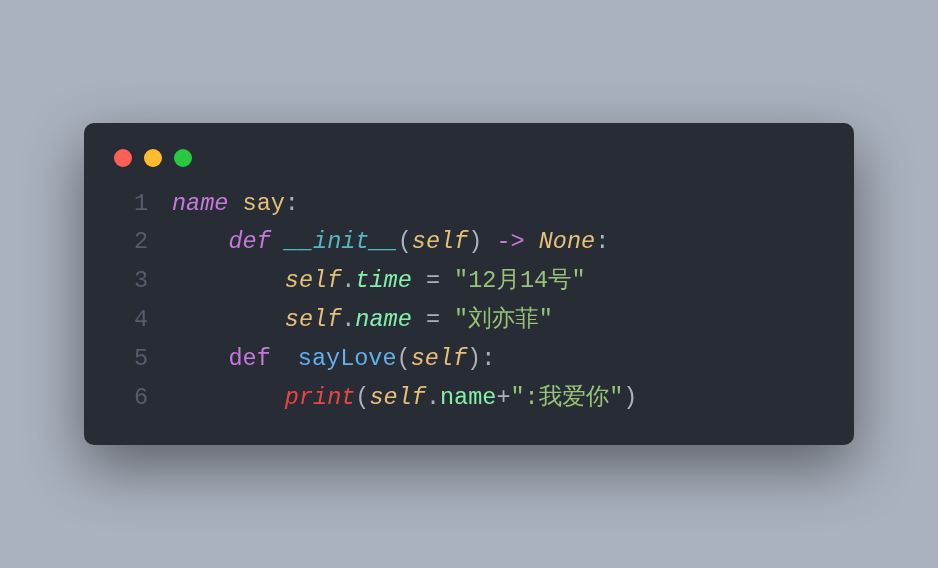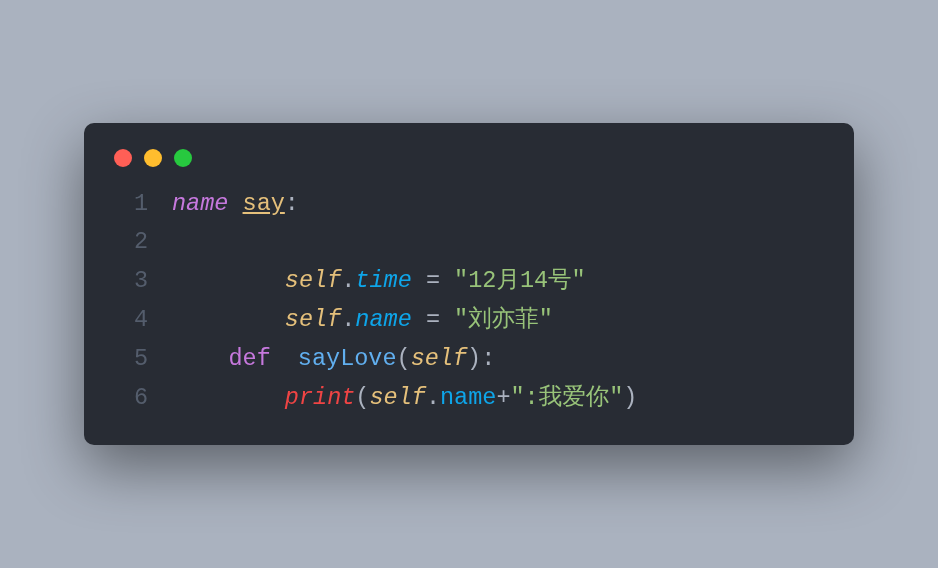--- a/index.html
+++ b/index.html
@@ -44,25 +44,25 @@
   .lineno {
     color: #545d6c;
     width: 38px;
     text-align: right;
     margin-right: 24px;
     font-style: normal;
     user-select: none;
   }
   .kw      { color: #c678dd; }
   .def     { color: #c678dd; }
-  .cls     { color: #e5c07b; font-style: normal; text-decoration: underline; }
+  .cls     { color: #e5c07b; font-style: normal; }
   .fn      { color: #61afef; margin-left: 13px; }
   .fn-dunder { color: #56b6c2; }
   .selfp   { color: #e5c07b; }
-  .attr    { color: #0ea5e9; }
+  .attr    { color: #86efac; }
   .op      { color: #abb2bf; font-style: normal; }
   .op-it   { color: #c678dd; }
   .punct   { color: #abb2bf; font-style: normal; }
   .str     { color: #98c379; font-style: normal; }
   .none    { color: #e5c07b; }
   .plain   { color: #abb2bf; font-style: normal; }
   .builtin { color: #ef4444; }
 </style>
 </head>
 <body>
@@ -76,20 +76,21 @@
 
   <div class="code">
 
     <div class="row">
       <span class="lineno">1</span>
       <span><span class="kw">name</span><span class="plain"> </span><span class="cls">say</span><span class="punct">:</span></span>
     </div>
 
     <div class="row">
       <span class="lineno">2</span>
+      <span><span class="plain">    </span><span class="def">def</span><span class="plain"> </span><span class="fn-dunder">__init__</span><span class="punct">(</span><span class="selfp">self</span><span class="punct">)</span><span class="op-it"> -&gt; </span><span class="none">None</span><span class="punct">:</span></span>
     </div>
 
     <div class="row">
       <span class="lineno">3</span>
       <span><span class="plain">        </span><span class="selfp">self</span><span class="punct">.</span><span class="attr">time</span><span class="op"> = </span><span class="str">"12月14号"</span></span>
     </div>
 
     <div class="row">
       <span class="lineno">4</span>
       <span><span class="plain">        </span><span class="selfp">self</span><span class="punct">.</span><span class="attr">name</span><span class="op"> = </span><span class="str">"刘亦菲"</span></span>

